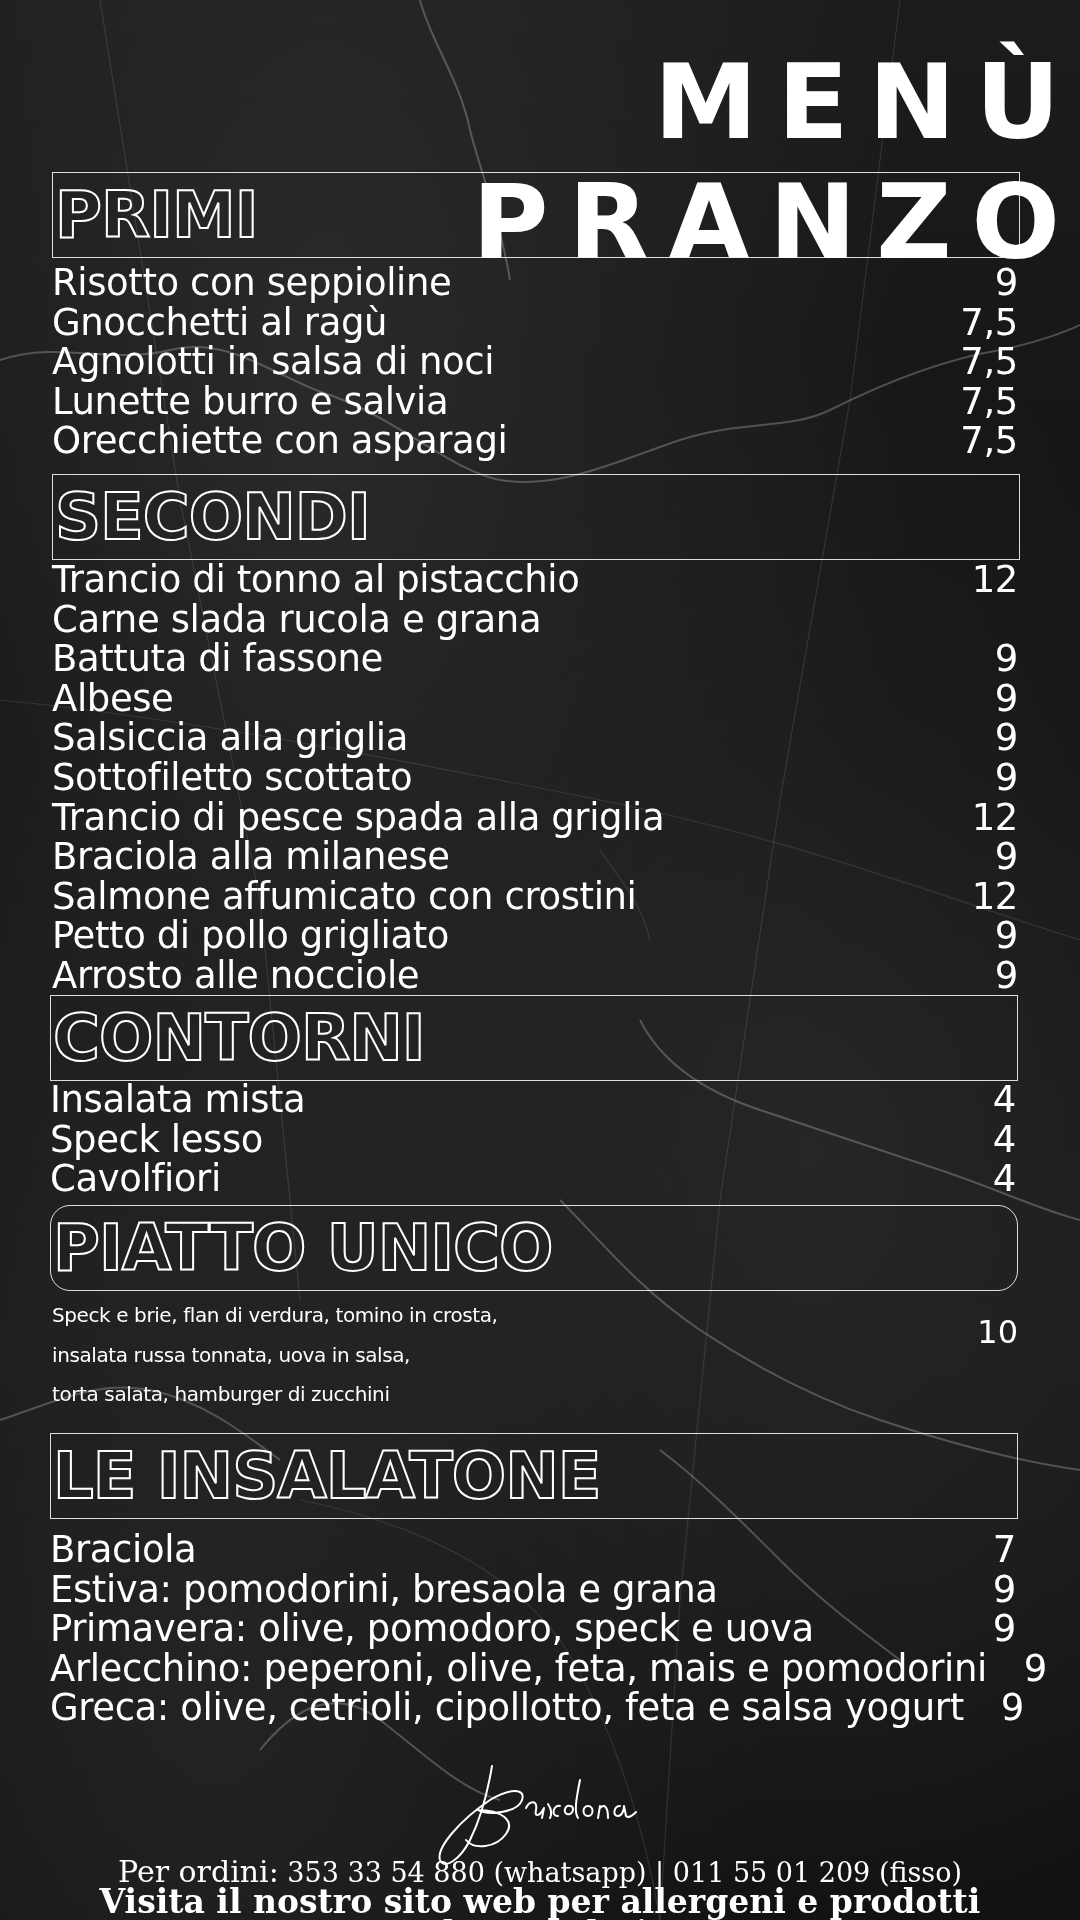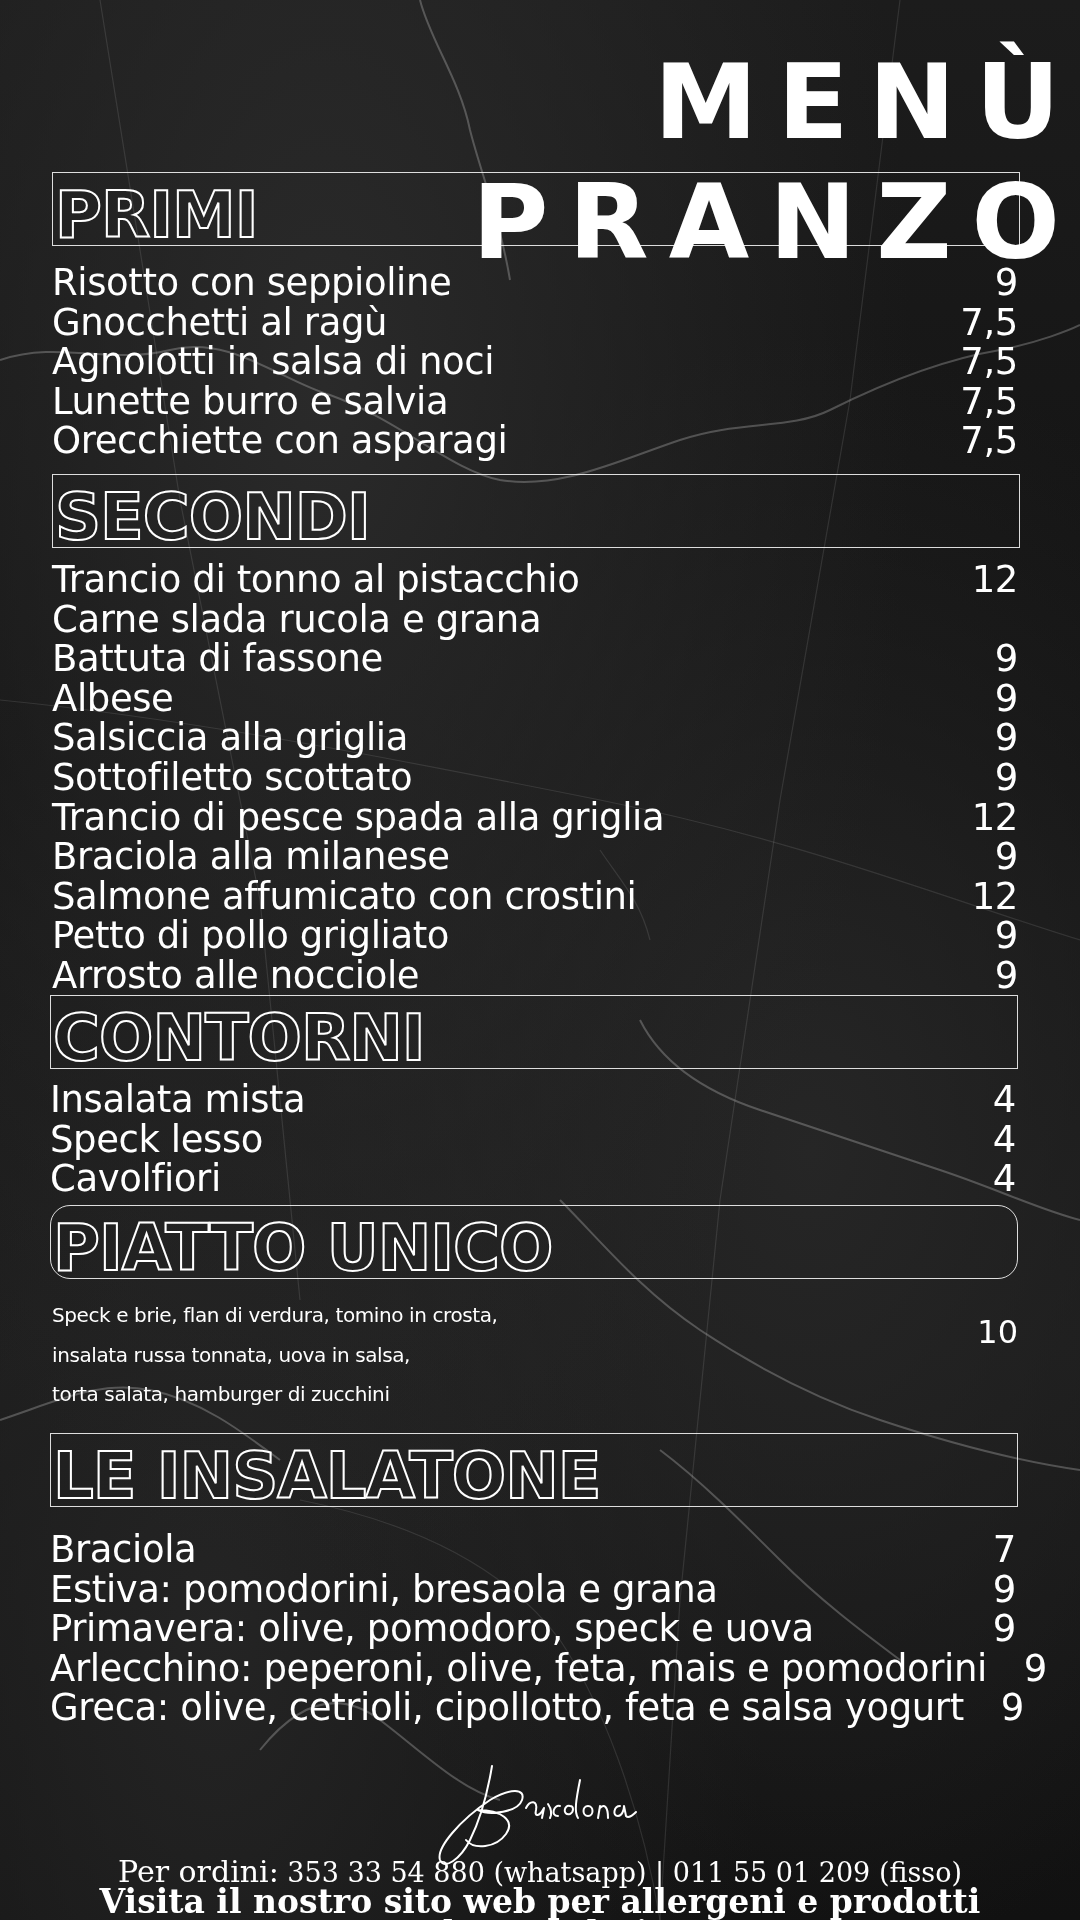--- a/index.html
+++ b/index.html
@@ -19,21 +19,21 @@
   }
   .bg svg { position:absolute; inset:0; }
   .page { position:absolute; inset:0; }
   .title {
     position:absolute; left:0; right:0; top:42px; text-align:right;
     font-family:"DejaVu Sans", sans-serif; font-weight:bold;
     font-size:104px; letter-spacing:20px; line-height:120px;
     color:#fff; padding-left:32px;
   }
   .section-box {
-    position:absolute; left:52px; width:968px; height:74px;
+    position:absolute; left:52px; width:968px; height:86px;
     border:1.5px solid rgba(255,255,255,0.85); box-sizing:border-box;
   }
   .section-title {
     position:absolute; left:2px; top:4px;
     font-family:"DejaVu Sans", sans-serif; font-weight:bold;
     font-size:64px; line-height:76px; letter-spacing:-1px;
     color:transparent; -webkit-text-stroke:2px #fff;
   }
   .items { position:absolute; left:52px; width:966px; }
   .row {

